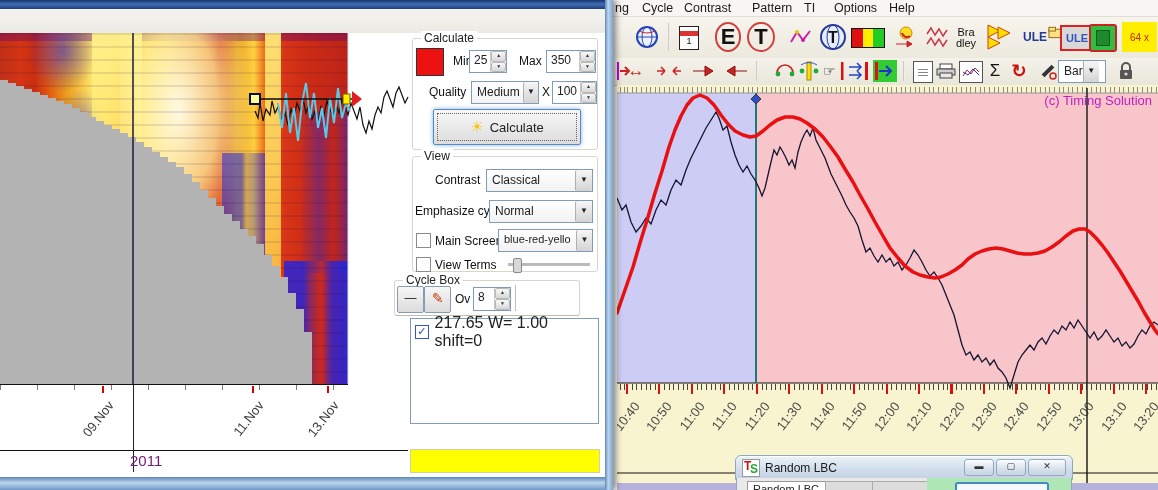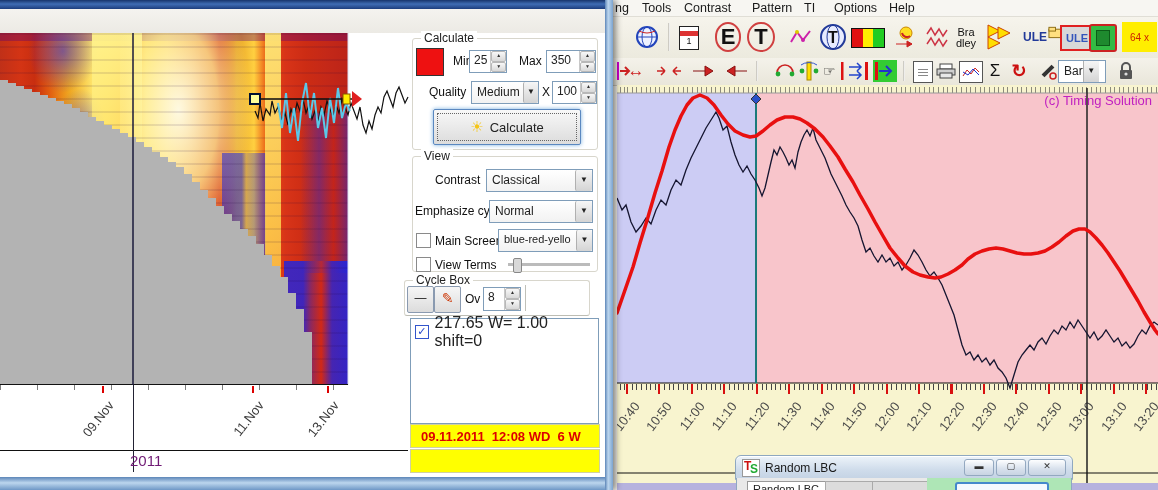--- a/index.html
+++ b/index.html
@@ -55,21 +55,21 @@
   .wbtn{height:15px;border:1px solid #93a8c0;border-radius:3px;background:linear-gradient(#fdfeff,#d7e0ec 60%,#c8d4e2);font-size:9px;line-height:13px;text-align:center;color:#333;margin-left:2px;}
   #rwin-client{left:1px;top:23px;width:334px;height:17px;background:#e9e9e9;border-left:1px solid #8fa8c0;border-right:1px solid #8fa8c0;}
 </style>
 </head>
 <body>
 
 <div class="abs" id="main-bg"></div>
 
 <div class="abs" id="menubar">
   <span class="menu-item" style="left:20px">ng</span>
-  <span class="menu-item" style="left:47px">Tools</span>
+  <span class="menu-item" style="left:47px">Cycle</span>
   <span class="menu-item" style="left:89px">Contrast</span>
   <span class="menu-item" style="left:157px">Pattern</span>
   <span class="menu-item" style="left:209px">TI</span>
   <span class="menu-item" style="left:239px">Options</span>
   <span class="menu-item" style="left:294px">Help</span>
 </div>
 
 <div class="abs" id="toolbar1">
   <div class="icon" style="left:39px;top:7px;width:26px;height:26px">
     <svg width="24" height="24" viewBox="0 0 24 24">
@@ -390,21 +390,21 @@
       <span class="txt" style="font-size:11px">blue-red-yello</span>
         <span class="arrow">▼</span>
     </div>
     <div class="cb" style="left:3px;top:100px"></div>
     <span class="lbl" style="left:22px;top:101px">View Terms</span>
     <div class="abs" style="left:95px;top:106px;width:82px;height:3px;background:#bbb;border-bottom:1px solid #fff">
       <div class="abs" style="left:5px;top:-5px;width:7px;height:13px;background:#d8d8d8;border:1px solid #888;border-radius:2px"></div>
     </div>
   </div>
 
-  <div class="group" style="left:404px;top:280px;width:184px;height:34px;border-bottom-color:#bdbdb4">
+  <div class="group" style="left:394px;top:280px;width:184px;height:34px;border-bottom-color:#bdbdb4">
     <span class="gtitle">Cycle Box</span>
     <div class="abs" style="left:2px;top:5px;width:25px;height:25px;background:linear-gradient(#f6f6f6,#dcdcdc);border:1px solid #8a9ab0;border-radius:2px;text-align:center;line-height:23px"><span>—</span></div>
     <div class="abs" style="left:29px;top:5px;width:25px;height:25px;background:linear-gradient(#f6f6f6,#dcdcdc);border:1px solid #8a9ab0;border-radius:2px;text-align:center;line-height:23px"><span style="color:#cc3300;font-size:14px">✎</span></div>
     <span class="lbl" style="left:60px;top:11px">Ov</span>
     <div class="spin" style="left:78px;top:6px;width:36px;height:22px">
       <span class="val">8</span>
         <div class="btns">
           <div>▲</div>
           <div>▼</div>
         </div>
@@ -412,23 +412,20 @@
     <div class="abs" style="left:120px;top:4px;width:1px;height:26px;background:#c0c0b8"></div>
   </div>
 
   <div class="abs" style="left:410px;top:318px;width:187px;height:104px;background:#fff;border:1px solid #7f9db9">
     <div class="abs" style="left:4px;top:4px;width:179px;height:18px;display:flex;align-items:center;gap:6px">
       <div style="width:12px;height:12px;background:#fff;border:1px solid #3355cc;color:#2244cc;font-size:11px;line-height:11px;text-align:center">✓</div>
       <span style="font-size:16px">217.65  W=  1.00  shift=0</span>
     </div>
   </div>
 
-  <div class="ylw" style="top:424px;display:flex;align-items:center">
-    <span style="color:#dd0000;font-weight:bold;font-size:13px;padding-left:10px;white-space:pre">09.11.2011  12:08 WD  6 W</span>
-  </div>
   <div class="ylw" style="top:449px"></div>
 </div>
 
 <div class="abs" id="rwin">
   <div class="abs" id="rwin-title">
     <div style="width:16px;height:16px;background:#fff;border:1px solid #999;margin:0 5px 0 6px;position:relative">
       <span style="position:absolute;left:1px;top:-1px;font-weight:bold;font-size:12px;color:#cc1111">T</span>
       <span style="position:absolute;left:7px;top:2px;font-weight:bold;font-size:12px;color:#22aa33">S</span>
     </div>
     <span style="font-size:12px;color:#1a1a1a">Random LBC</span>

